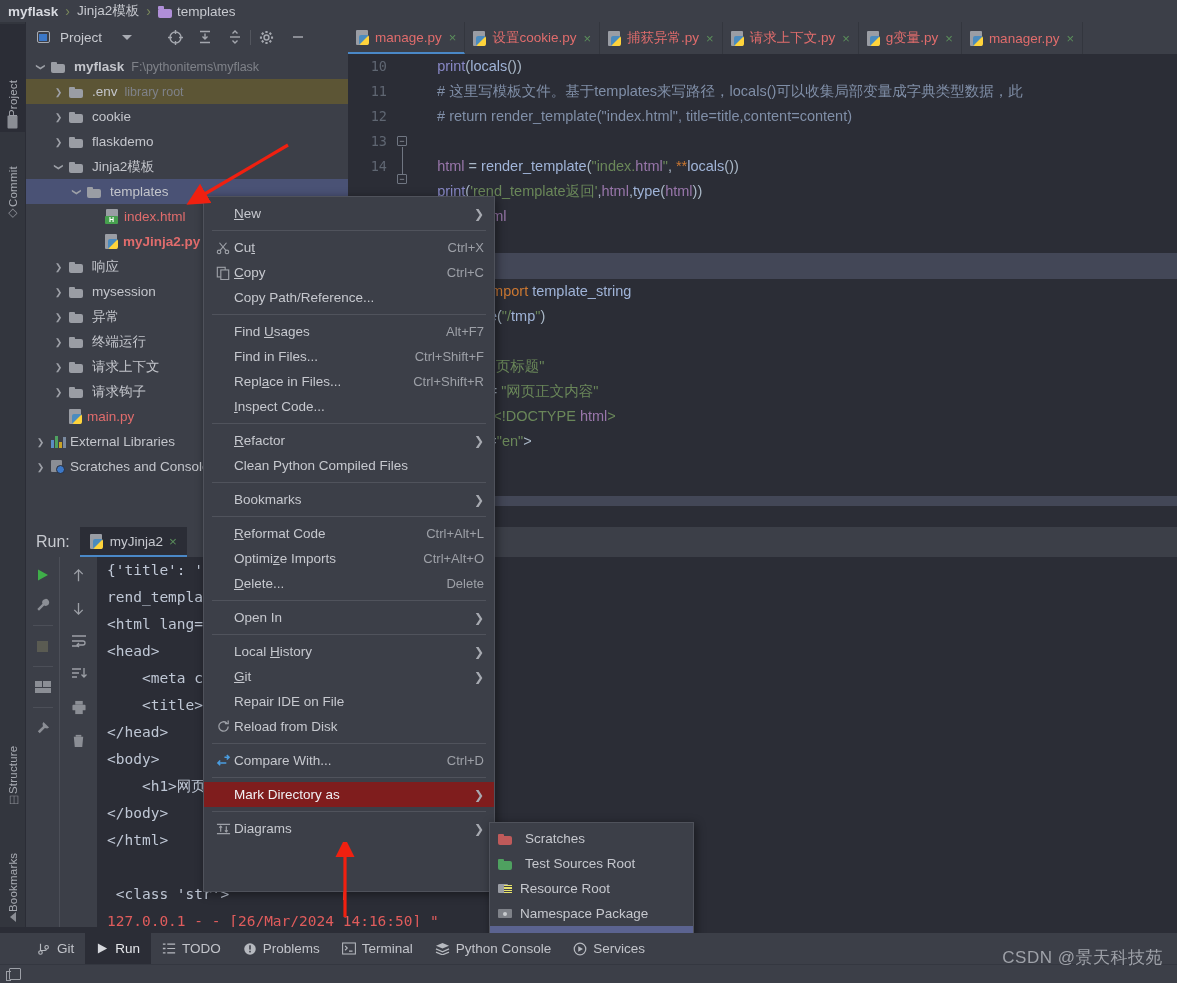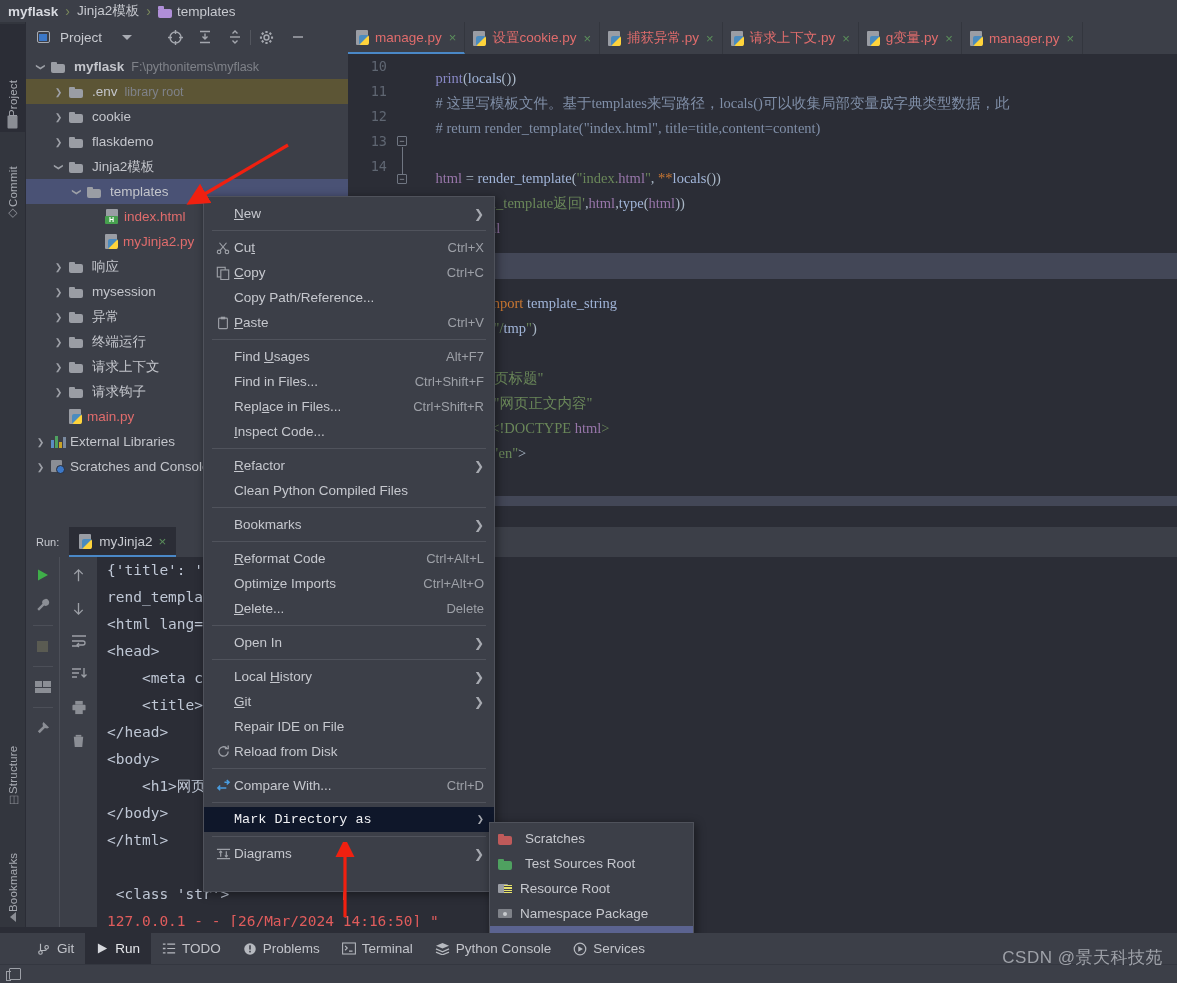--- a/index.html
+++ b/index.html
@@ -154,22 +154,22 @@
     text-align:right; padding-right:6px;
   }
   .gl { height:25px; line-height:25px; }
   #fold {
     position:absolute;left:45px;top:0;width:28px;height:473px;background:#2b2d36;
   }
   .foldmark{position:absolute;width:10px;height:10px;border:1px solid #707682;color:#9aa0ab;
     font-size:9px;line-height:8px;text-align:center;border-radius:1px;}
   .foldline{position:absolute;left:9px;width:1px;background:#707682;}
   #code {
-    position:absolute;left:73px;top:12px;width:756px;height:473px;
-    font-family:Liberation Serif, serif; font-size:14.5px;
+    position:absolute;left:73px;top:0;width:756px;height:473px;
+    font-family:Liberation Sans, sans-serif; font-size:14.5px;
     white-space:pre; color:#a9b7c6;
   }
   .cl { height:25px; line-height:25px; }
   .kw{color:#cc7832;} .fn{color:#a0b4d8;} .st{color:#6a8759;} .cm{color:#808fa8;} .bi{color:#8888c6;}
   .vn{color:#9876aa;}
 
   
   #ed-band {
     position:absolute; left:348px; top:253px; width:829px; height:26px;
     background:#434757;
@@ -181,21 +181,21 @@
 
   
   #run-panel {
     position:absolute; left:26px; top:527px; width:1151px; height:400px;
     background:#2b2d36;
   }
   #run-head {
     position:absolute;left:0;top:0;width:1151px;height:30px;background:#3c3f48;
     display:flex;align-items:center;
   }
-  #run-head .rl{ padding:0 10px;font-size:11px;color:#c7c9cf; }
+  #run-head .rl{ padding:0 10px;font-size:16px;color:#c7c9cf; }
   .rtab{ display:flex;align-items:center;gap:6px;padding:0 10px;height:30px;
     background:#2b2d36;font-size:13.5px;color:#c7c9cf; border-bottom:2px solid #4a88c7;}
   .rtab .x{color:#5b8f5b;}
   #run-toolbar {
     position:absolute;left:0;top:30px;width:33px;height:370px;background:#3c3f48;
     display:flex;flex-direction:column;align-items:center;padding-top:8px;gap:10px;
   }
   #run-toolbar2 {
     position:absolute;left:33px;top:30px;width:38px;height:370px;background:#3c3f48;
     display:flex;flex-direction:column;align-items:center;padding-top:8px;gap:13px;
@@ -239,21 +239,21 @@
   #ctxmenu{
     position:absolute; left:203px; top:196px; width:292px; height:696px;
     background:#3c3f48; border:1px solid #4f525b;
     box-shadow: 2px 2px 9px rgba(0,0,0,.45);
     padding: 4px 0;
   }
   .mi{
     height:25px; display:flex;align-items:center; padding:0 10px 0 8px;
     font-size:13.5px; color:#c6c8ce; white-space:nowrap;
   }
-  .mi.sel{ background:#0f172a; color:#f0f1f4;font-family:Liberation Mono, monospace; }
+  .mi.sel{ background:#7f1d1d; color:#f0f1f4; }
   .mi .mico{width:22px;height:18px;display:flex;align-items:center;justify-content:center;color:#9da0a7;font-size:13px;flex:0 0 22px;}
   .mi .mlbl{flex:1 1 auto;}
   .mi .acc{color:#9da0a7;font-size:13px;margin-left:18px;}
   .mi .sub{color:#a7aab1;font-size:12px;margin-left:12px;}
   .msep{height:1px;background:#50535c;margin:4px 8px;}
   .u{text-decoration:underline;}
 
   
   #submenu{
     position:absolute;left:489px;top:822px;width:205px;height:160px;
@@ -410,21 +410,21 @@
         </div>
         <div class="trow" style="padding-left: 62px;">
           <span class="arrow "></span>
           <span style="width: 4px; flex: 0 0 4px;"></span>
           <span class="html-ico">
             <span class="pg"></span>
             <span class="hb">H</span>
           </span>
           <span class="tlabel redtext">index.html</span>
         </div>
-        <div class="trow" style="padding-left: 62px;">
+        <div class="trow" style="padding-left: 62px; font-weight: bold;">
           <span class="arrow "></span>
           <span style="width: 4px; flex: 0 0 4px;"></span>
           <span class="py-ico">
             <span class="pg"></span>
             <span class="pb"></span>
           </span>
           <span class="tlabel redtext">myJinja2.py</span>
         </div>
         <div class="trow" style="padding-left: 26px;">
           <span class="arrow r"></span>
@@ -699,30 +699,20 @@
             <rect x="5.5" y="4.5" width="9" height="11" fill="#3c3f48" stroke="#9da0a7" stroke-width="1.3"></rect>
           </svg>
         </span>
         <span class="mlbl"><span class="u">C</span>opy</span>
         <span class="acc">Ctrl+C</span>
       </div>
       <div class="mi">
         <span class="mico"></span>
         <span class="mlbl">Copy Path/Reference...</span>
       </div>
-      <div class="mi">
-        <span class="mico">
-          <svg width="14" height="14" viewBox="0 0 16 16">
-            <rect x="3" y="2.5" width="10" height="12" rx="1" fill="none" stroke="#9da0a7" stroke-width="1.3"></rect>
-            <rect x="5.5" y="0.8" width="5" height="3" fill="#9da0a7"></rect>
-          </svg>
-        </span>
-        <span class="mlbl"><span class="u">P</span>aste</span>
-        <span class="acc">Ctrl+V</span>
-      </div>
       <div class="msep"></div>
       <div class="mi">
         <span class="mico"></span>
         <span class="mlbl">Find <span class="u">U</span>sages</span>
         <span class="acc">Alt+F7</span>
       </div>
       <div class="mi">
         <span class="mico"></span>
         <span class="mlbl">Find in Files...</span>
         <span class="acc">Ctrl+Shift+F</span>

